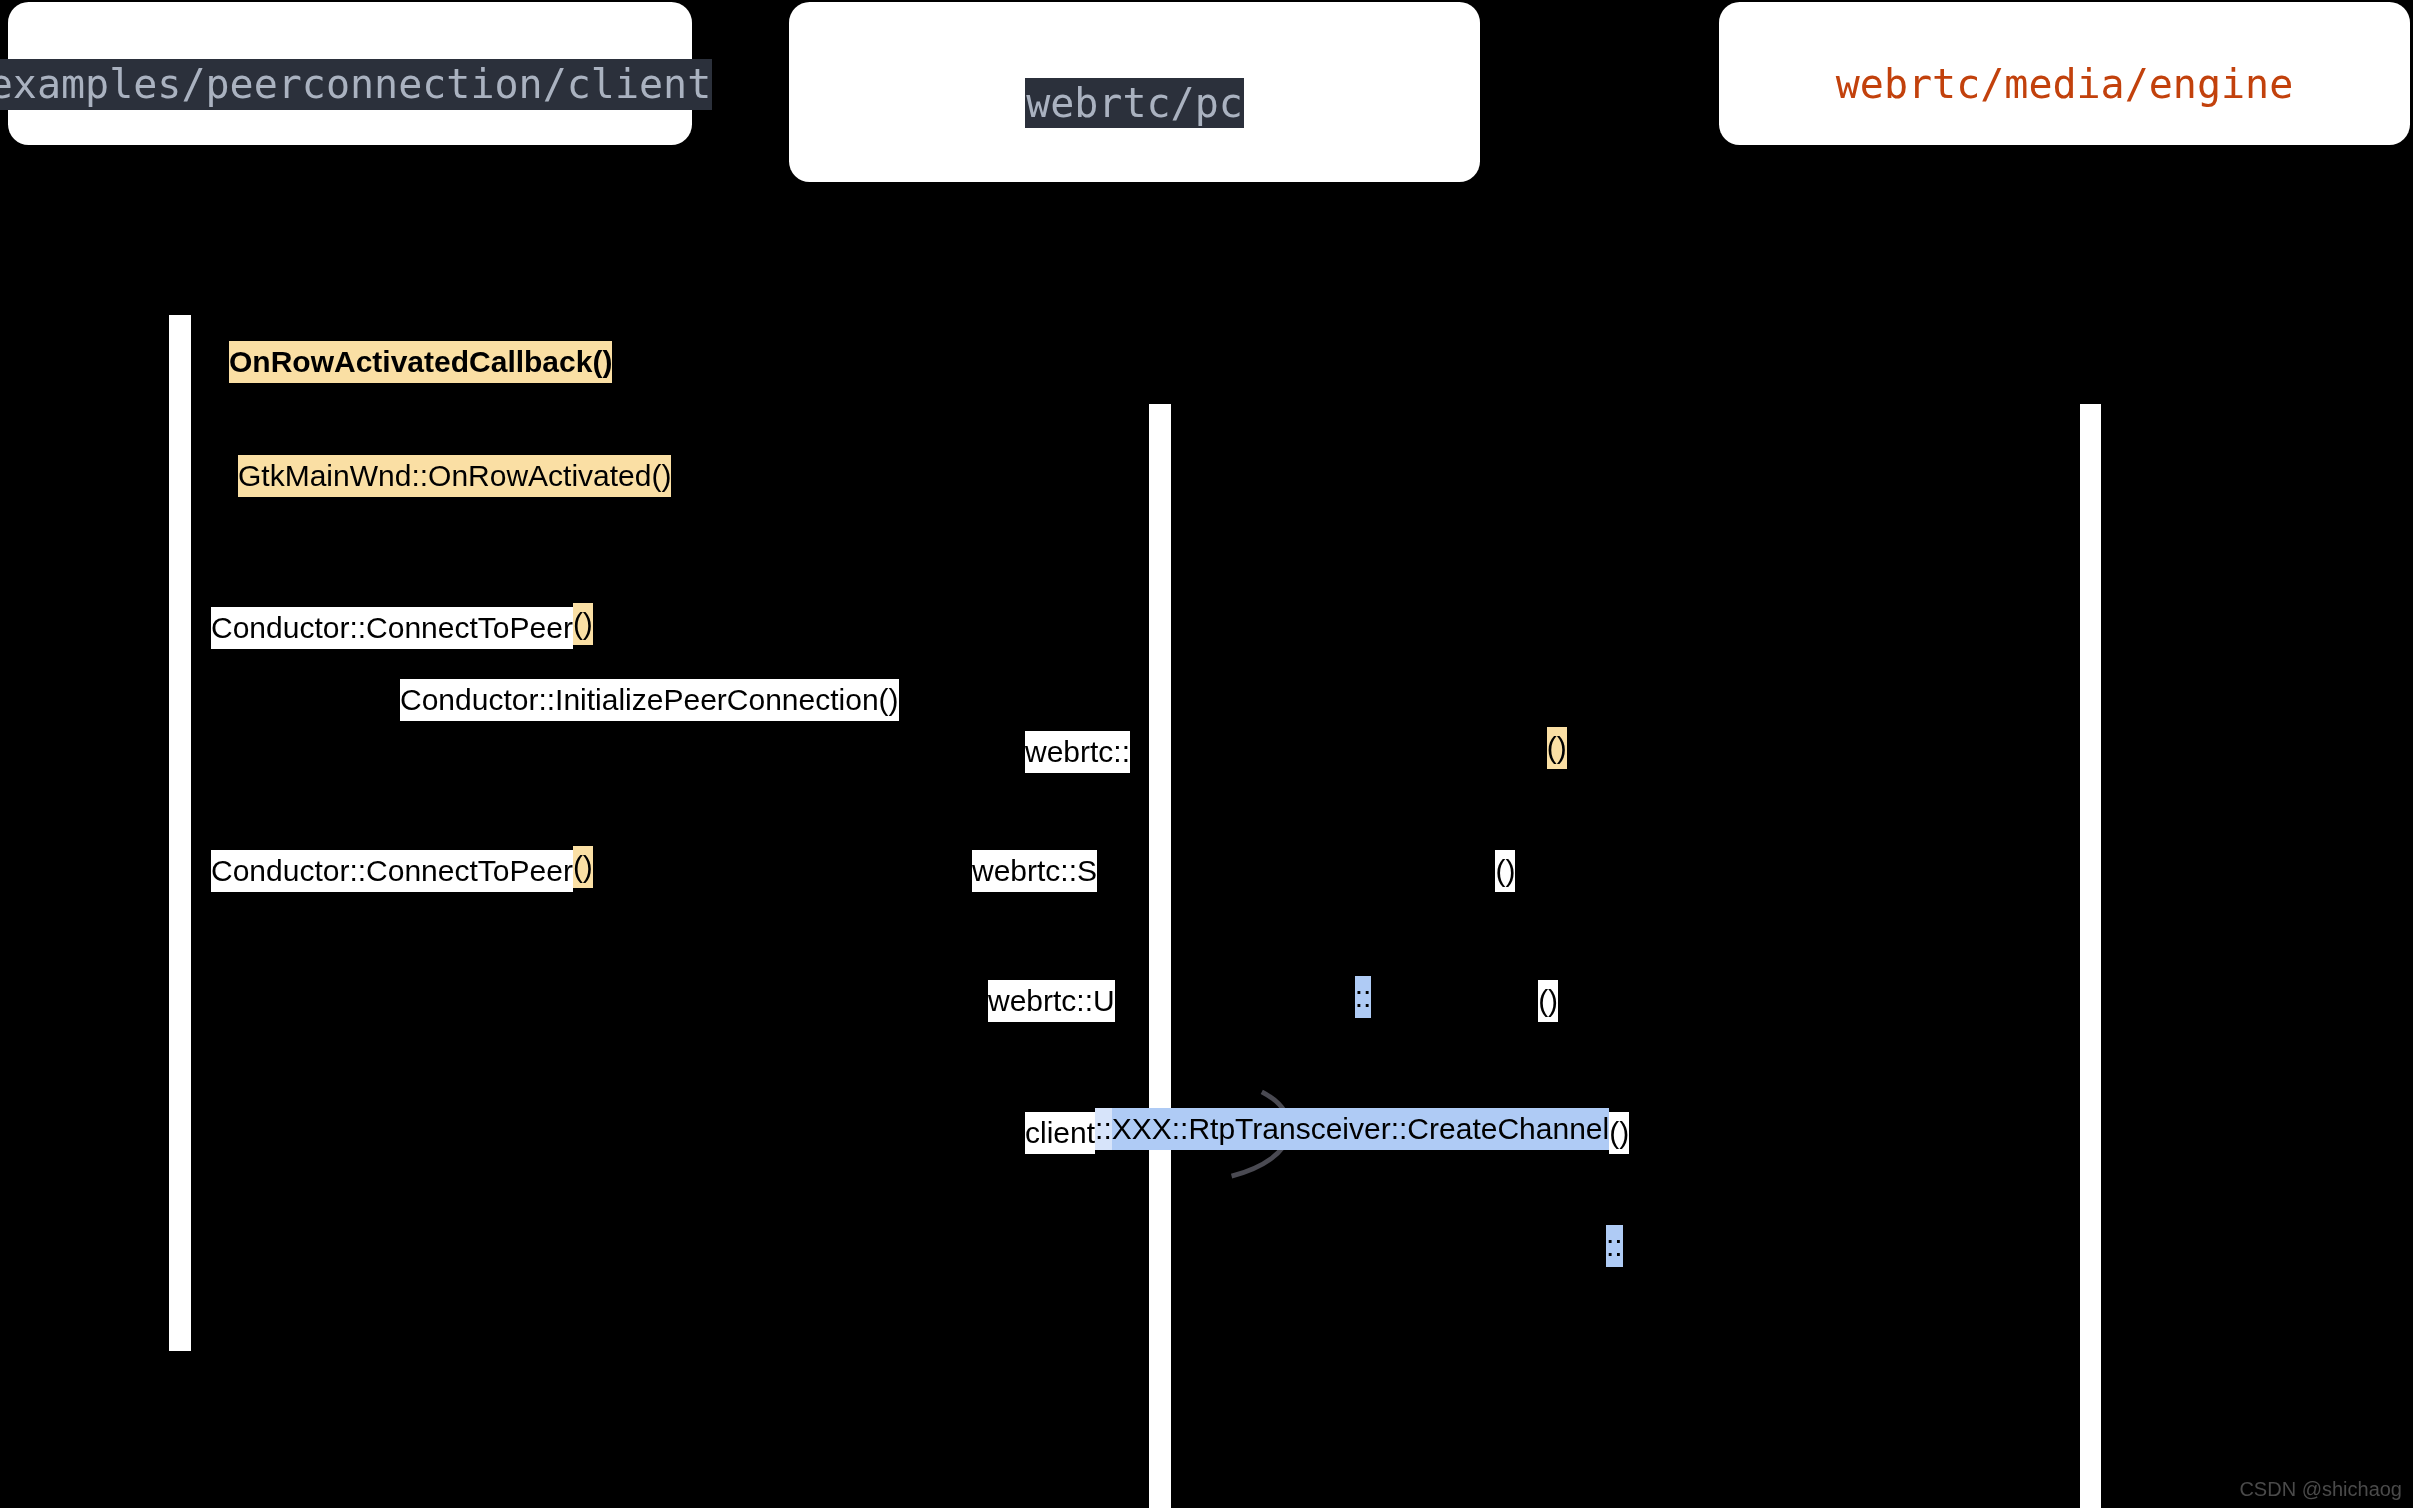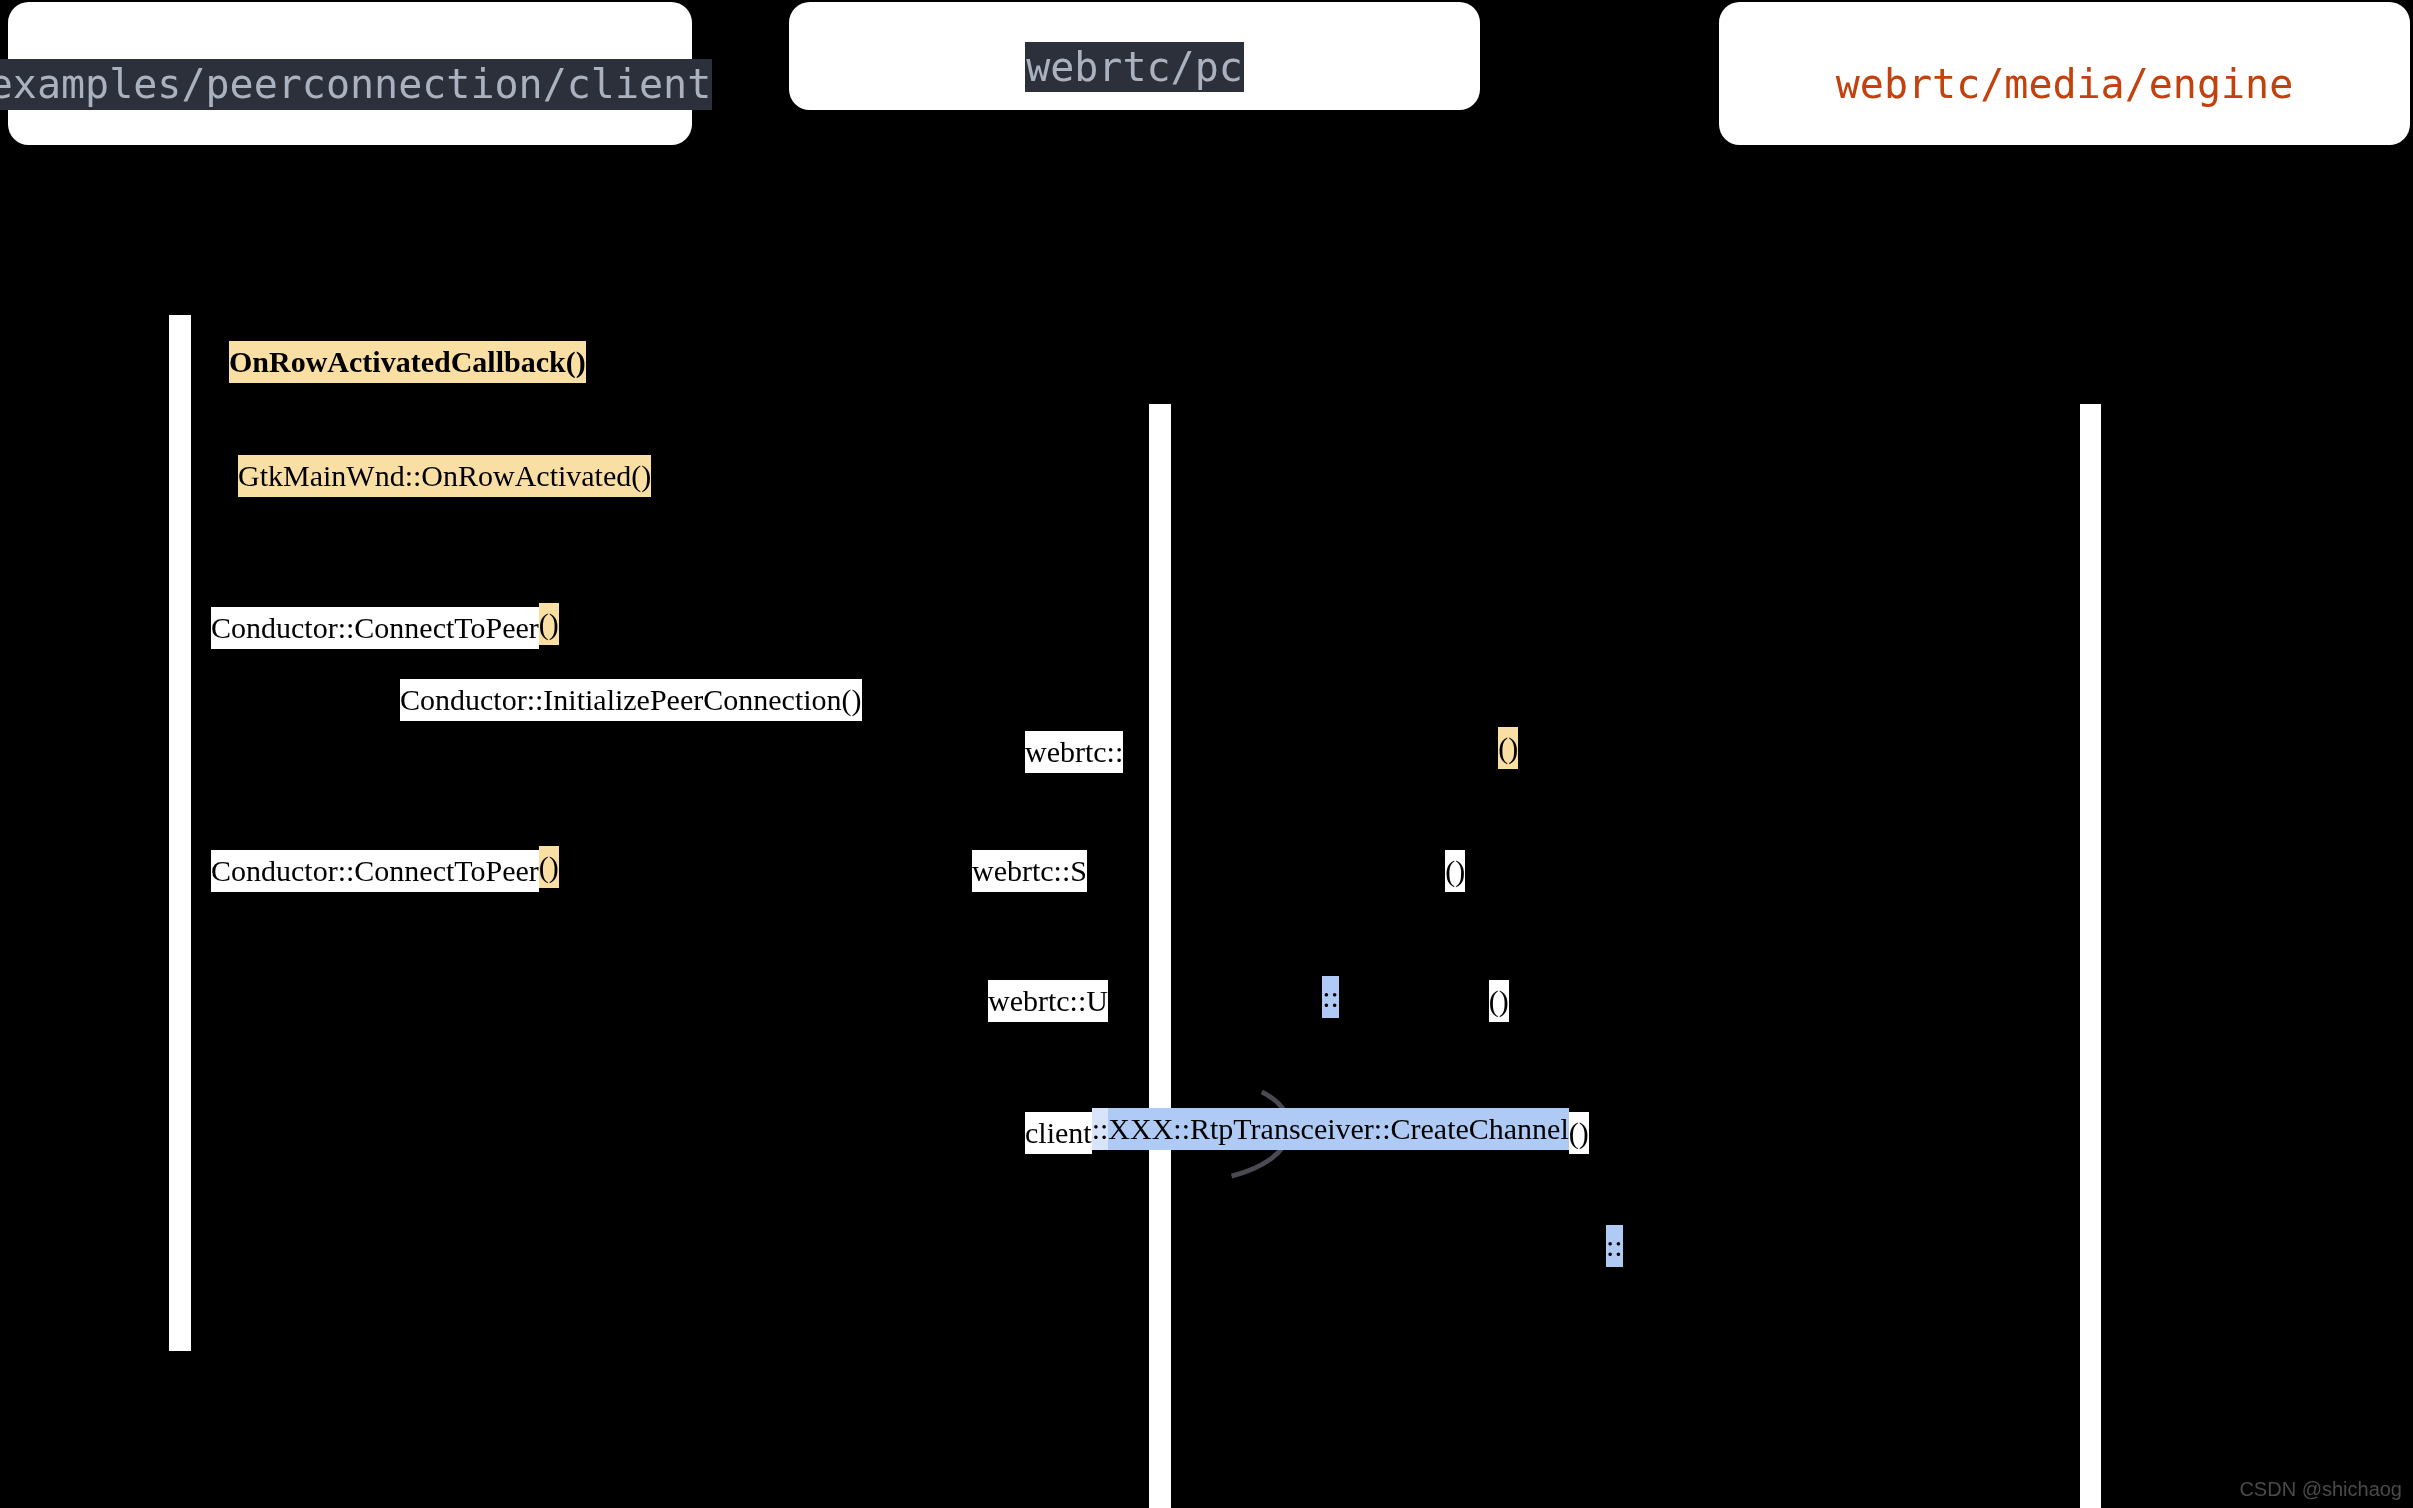--- a/index.html
+++ b/index.html
@@ -47,21 +47,21 @@
   
   .lifeline {
     position: absolute;
     background: #ffffff;
   }
 
   
   .msg {
     position: absolute;
     white-space: pre;
-    font-family: Liberation Serif, serif;
+    font-family: Liberation Sans, sans-serif;
     font-size: 30px;
     line-height: 40px;
     color: #000000;
     display: flex;
     align-items: center;
   }
   .msg span {
     display: inline-block;
     padding: 0.8px 0;
     line-height: 40px;
@@ -96,21 +96,21 @@
 </style>
 </head>
 <body>
 
 <div id="canvas">
 
   <div class="participant" style="left:8px; top:1.6px; width:684px; height:143px;">
     <div class="participant-label sel">examples/peerconnection/client</div>
   </div>
 
-  <div class="participant" style="left:789px; top:1.6px; width:691px; height:108px;">
+  <div class="participant" style="left:789px; top:1.6px; width:691px; height:180px;">
     <div class="participant-label sel">webrtc/pc</div>
   </div>
 
   <div class="participant" style="left:1719px; top:1.6px; width:691px; height:143px;">
     <div class="participant-label plain">webrtc/media/engine</div>
   </div>
 
   <div class="lifeline" style="left:169px; top:315px; width:22px; height:1036px;"></div>
   <div class="lifeline" style="left:1149px; top:404px; width:22px; height:1104px;"></div>
   <div class="lifeline" style="left:2080px; top:404px; width:20.7px; height:1104px;"></div>

